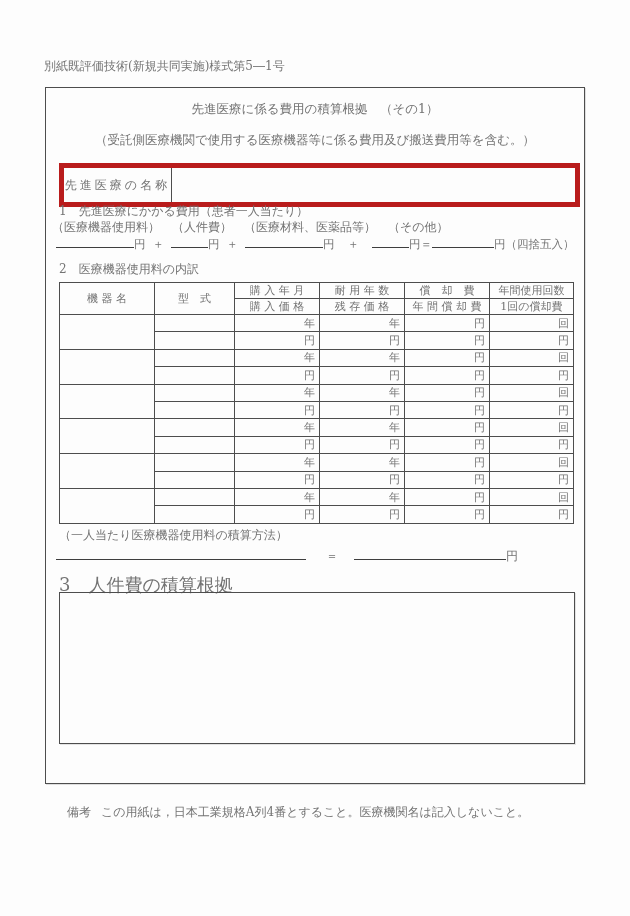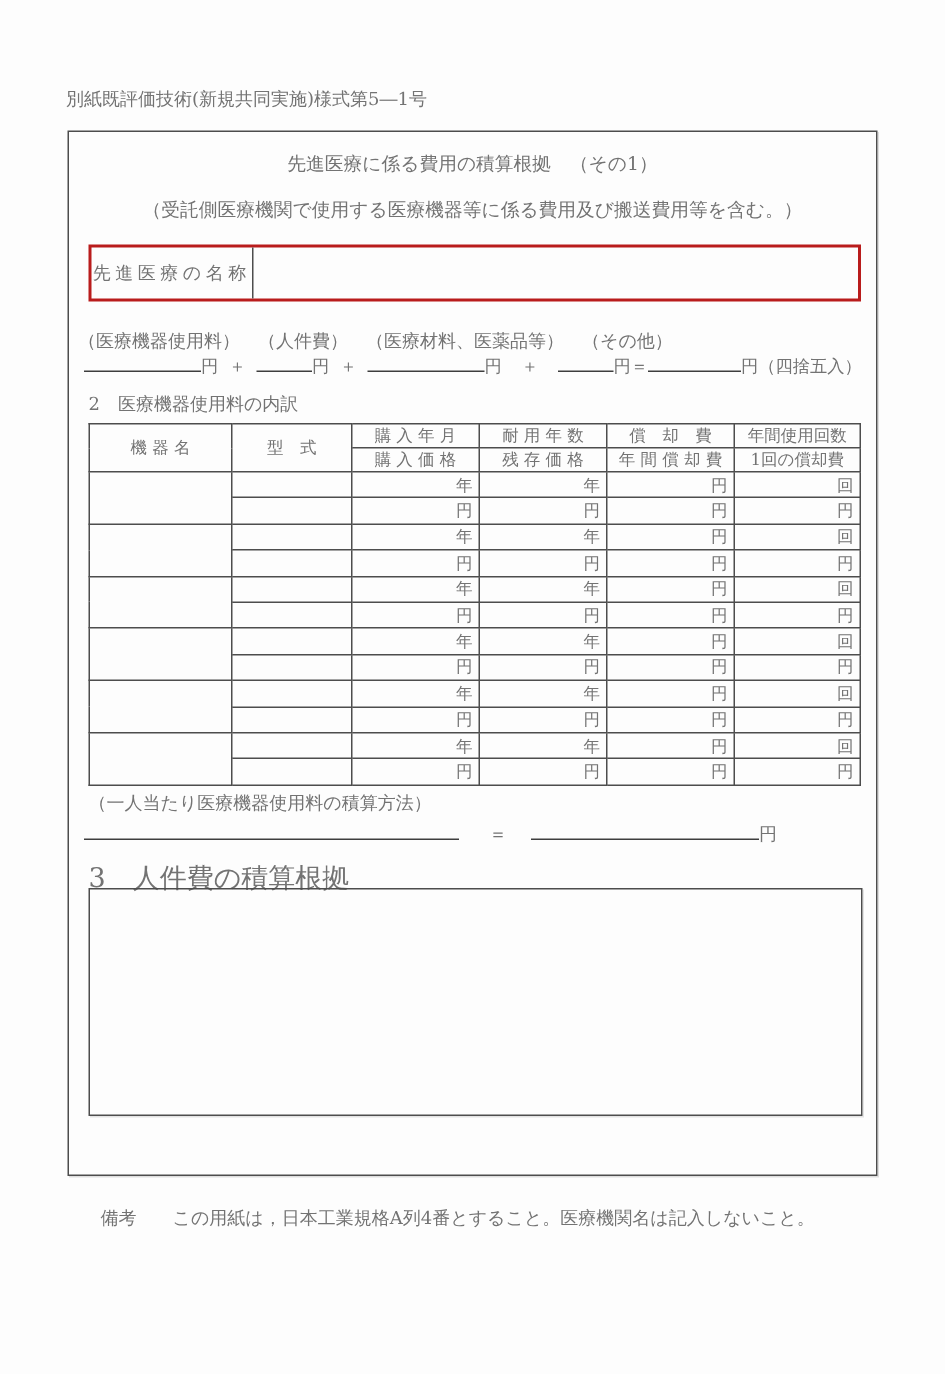--- a/index.html
+++ b/index.html
@@ -11,21 +11,21 @@
     color:#737373;
     overflow:hidden;
   }
   .form-number { position:absolute; left:44px; top:58px; font-size:12px; white-space:nowrap; }
 
   .outer-box { position:absolute; left:45px; top:87px; width:538px; height:695px; border:1px solid #4d4d4d; box-shadow:1px 1px 0 rgba(0,0,0,.12); }
 
   .doc-title    { position:absolute; top:13px; left:0; right:0; text-align:center; font-size:12.5px; white-space:nowrap; }
   .doc-subtitle { position:absolute; top:44px; left:0; right:0; text-align:center; font-size:12.5px; white-space:nowrap; }
 
-  .name-box { position:absolute; left:13px; top:75px; width:511px; height:34px; border:2px solid #b91c1c; display:flex; }
+  .name-box { position:absolute; left:13px; top:75px; width:511px; height:34px; border:5px solid #b91c1c; display:flex; }
   .name-label { width:107px; border-right:1px solid #4d4d4d; display:flex; align-items:center; justify-content:center; font-size:12px; letter-spacing:3px; }
   .name-value { flex:1; }
 
   .s1-heading { position:absolute; left:13px; top:115px; font-size:12px; white-space:nowrap; }
   .s1-cats    { position:absolute; left:6px;  top:131px; font-size:12px; white-space:nowrap; }
   .s1-formula { position:absolute; left:10px; top:146px; font-size:11.5px; white-space:nowrap; line-height:16px;text-align:center; }
 
   .bl { display:inline-block; height:13px; border-bottom:1px solid #3e3e3e; vertical-align:baseline; }
   .w78{width:78px} .w37{width:37px} .w80{width:78px} .w62{width:62px} .w250{width:250px} .w152{width:152px}
   .op  { margin:0 7px; }
@@ -40,39 +40,40 @@
   .m-table td.unit { text-align:right; padding-right:4px; }
 
   .method-label   { position:absolute; left:13px; top:439px; font-size:12px; white-space:nowrap; }
   .method-formula { position:absolute; left:10px; top:458px; font-size:12px; white-space:nowrap; line-height:18px; }
   .method-formula .eq { margin:0 16px 0 20px; }
 
   .s3-heading { position:absolute; left:13px; top:485px; font-size:18px; white-space:nowrap; }
   .s3-box { position:absolute; left:13px; top:504px; width:514px; height:150px; border:1px solid #4d4d4d; box-shadow:1px 1px 0 rgba(0,0,0,.10); }
 
   .note { position:absolute; left:67px; top:804px; font-size:12px; white-space:nowrap; }
-  .note .note-label { margin-right:24px; }
+  .note .note-label { margin-right:10px; }
 </style>
 </head>
 <body>
 
 <div class="page">
 
   <div class="form-number">別紙既評価技術(新規共同実施)様式第5―1号</div>
 
   <div class="outer-box">
 
     <div class="doc-title">先進医療に係る費用の積算根拠　（その1）</div>
     <div class="doc-subtitle">（受託側医療機関で使用する医療機器等に係る費用及び搬送費用等を含む。）</div>
 
     <div class="name-box">
       <div class="name-label">先進医療の名称</div>
       <div class="name-value"></div>
     </div>
 
+    <div class="s1-heading">1　先進医療にかかる費用（患者一人当たり）</div>
     <div class="s1-cats">（医療機器使用料）　（人件費）　（医療材料、医薬品等）　（その他）</div>
 
     <div class="s1-formula"><span class="bl w78"></span><span>円</span><span class="op">＋</span><span class="bl w37"></span><span>円</span><span class="op">＋</span><span class="bl w80"></span><span>円</span><span class="opw">＋</span><span class="bl w37"></span><span>円＝</span><span class="bl w62"></span><span>円（四捨五入）</span></div>
 
     <div class="s2-heading">2　医療機器使用料の内訳</div>
 
     <table class="m-table">
       <colgroup>
         <col style="width:95px">
           <col style="width:80px">

